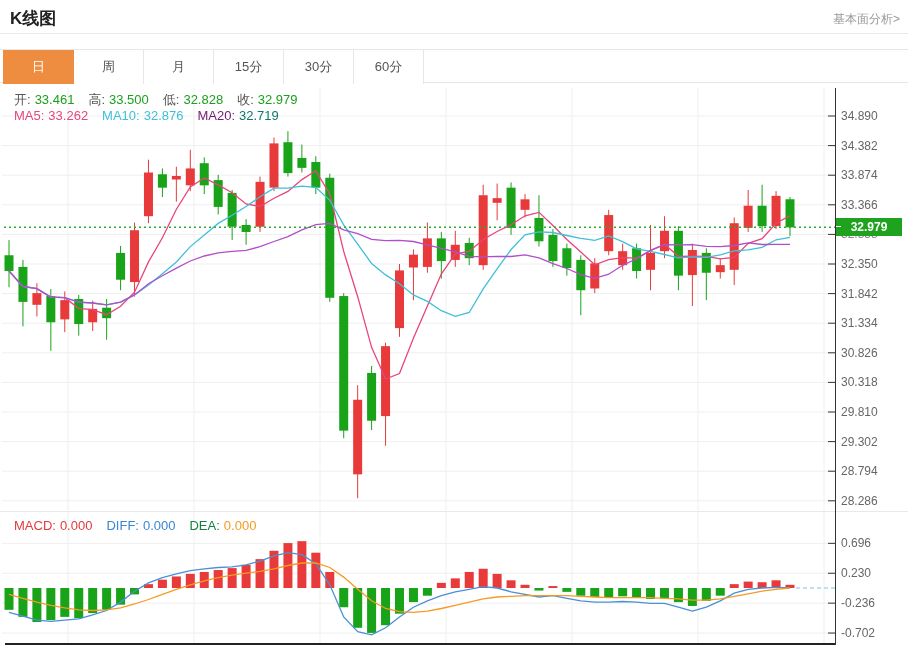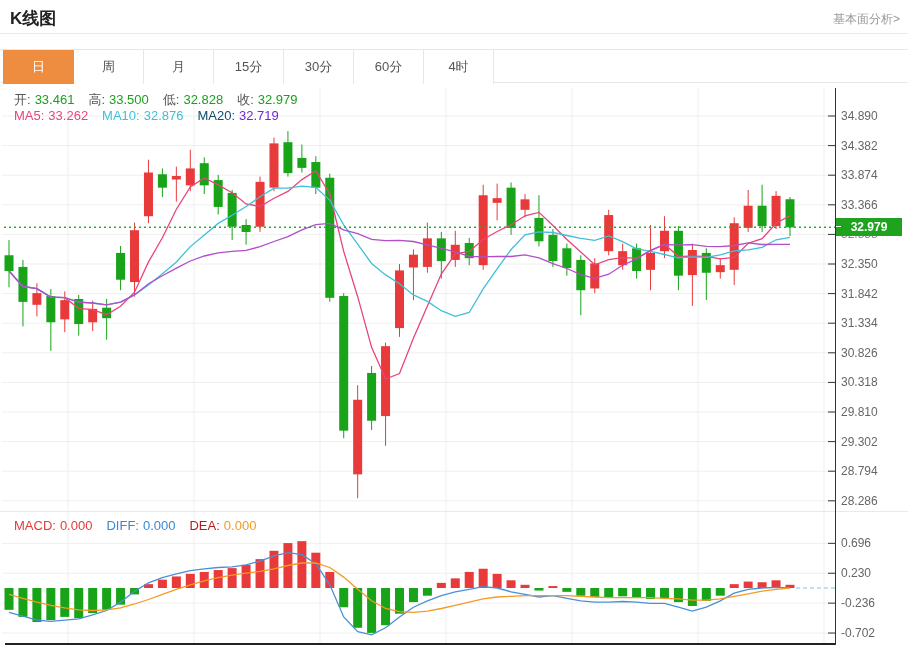--- a/index.html
+++ b/index.html
@@ -29,21 +29,20 @@
   <div class="page-title">K线图</div>
   <a class="top-link">基本面分析&gt;</a>
   <div class="header-divider"></div>
   <div class="tab-bar">
       <div class="tab active">日</div>
       <div class="tab">周</div>
       <div class="tab">月</div>
       <div class="tab">15分</div>
       <div class="tab">30分</div>
       <div class="tab">60分</div>
-      <div class="tab">4时</div>
     </div>
   <div class="chart-area">
     <svg id="chart-svg" width="908" height="559">
         <line x1="2" y1="28" x2="835" y2="28" stroke="#efefef" stroke-width="1"></line>
         <line x1="2" y1="57.6" x2="835" y2="57.6" stroke="#efefef" stroke-width="1"></line>
         <line x1="2" y1="87.19999999999959" x2="835" y2="87.19999999999959" stroke="#efefef" stroke-width="1"></line>
         <line x1="2" y1="116.7999999999996" x2="835" y2="116.7999999999996" stroke="#efefef" stroke-width="1"></line>
         <line x1="2" y1="146.39999999999958" x2="835" y2="146.39999999999958" stroke="#efefef" stroke-width="1"></line>
         <line x1="2" y1="175.9999999999992" x2="835" y2="175.9999999999992" stroke="#efefef" stroke-width="1"></line>
         <line x1="2" y1="205.5999999999992" x2="835" y2="205.5999999999992" stroke="#efefef" stroke-width="1"></line>
@@ -277,17 +276,17 @@
         <line x1="828" y1="455.3424892703863" x2="835" y2="455.3424892703863" stroke="#333333" stroke-width="1"></line>
         <text x="841" y="459.3424892703863" fill="#666666" font-size="12" font-family="Liberation Sans, sans-serif">0.696</text>
         <line x1="828" y1="485.2424892703863" x2="835" y2="485.2424892703863" stroke="#333333" stroke-width="1"></line>
         <text x="841" y="489.2424892703863" fill="#666666" font-size="12" font-family="Liberation Sans, sans-serif">0.230</text>
         <line x1="828" y1="515.1424892703862" x2="835" y2="515.1424892703862" stroke="#333333" stroke-width="1"></line>
         <text x="841" y="519.1424892703862" fill="#666666" font-size="12" font-family="Liberation Sans, sans-serif">-0.236</text>
         <line x1="828" y1="545.0424892703862" x2="835" y2="545.0424892703862" stroke="#333333" stroke-width="1"></line>
         <text x="841" y="549.0424892703862" fill="#666666" font-size="12" font-family="Liberation Sans, sans-serif">-0.702</text>
       </svg>
     <div id="ohlc-legend" class="legend"><span style="color: rgb(85, 85, 85);">开:</span><span class="gap" style="color: rgb(28, 160, 28);">33.461</span><span style="color: rgb(85, 85, 85);">高:</span><span class="gap" style="color: rgb(28, 160, 28);">33.500</span><span style="color: rgb(85, 85, 85);">低:</span><span class="gap" style="color: rgb(28, 160, 28);">32.828</span><span style="color: rgb(85, 85, 85);">收:</span><span class="gap" style="color: rgb(28, 160, 28);">32.979</span></div>
-    <div id="ma-legend" class="legend"><span style="color: rgb(232, 69, 124);">MA5:</span><span class="gap" style="color: rgb(232, 69, 124);">33.262</span><span style="color: rgb(63, 192, 216);">MA10:</span><span class="gap" style="color: rgb(63, 192, 216); text-align: center;">32.876</span><span style="color: #0c4a6e; margin-top: 24px;">MA20:</span><span class="gap" style="color: #6d28d9;">32.719</span></div>
-    <div id="macd-legend" class="legend"><span style="color: rgb(226, 59, 59); margin-top: 16px;">MACD:</span><span class="gap" style="color: rgb(226, 59, 59);">0.000</span><span style="color: rgb(58, 135, 212);">DIFF:</span><span class="gap" style="color: rgb(58, 135, 212);">0.000</span><span style="color: #b91c1c; margin-top: 8px;">DEA:</span><span class="gap" style="color: rgb(245, 154, 35);">0.000</span></div>
+    <div id="ma-legend" class="legend"><span style="color: rgb(232, 69, 124);">MA5:</span><span class="gap" style="color: rgb(232, 69, 124);">33.262</span><span style="color: rgb(63, 192, 216);">MA10:</span><span class="gap" style="color: rgb(63, 192, 216); text-align: center;">32.876</span><span style="color: #701a75; margin-top: 24px;">MA20:</span><span class="gap" style="color: #0f766e;">32.719</span></div>
+    <div id="macd-legend" class="legend"><span style="color: rgb(226, 59, 59); margin-top: 16px;">MACD:</span><span class="gap" style="color: rgb(226, 59, 59);">0.000</span><span style="color: rgb(58, 135, 212);">DIFF:</span><span class="gap" style="color: rgb(58, 135, 212);">0.000</span><span style="color: #15803d; margin-top: 8px;">DEA:</span><span class="gap" style="color: rgb(245, 154, 35);">0.000</span></div>
     <div class="price-badge">32.979</div>
   </div>
 </div>
 
 </body></html>

